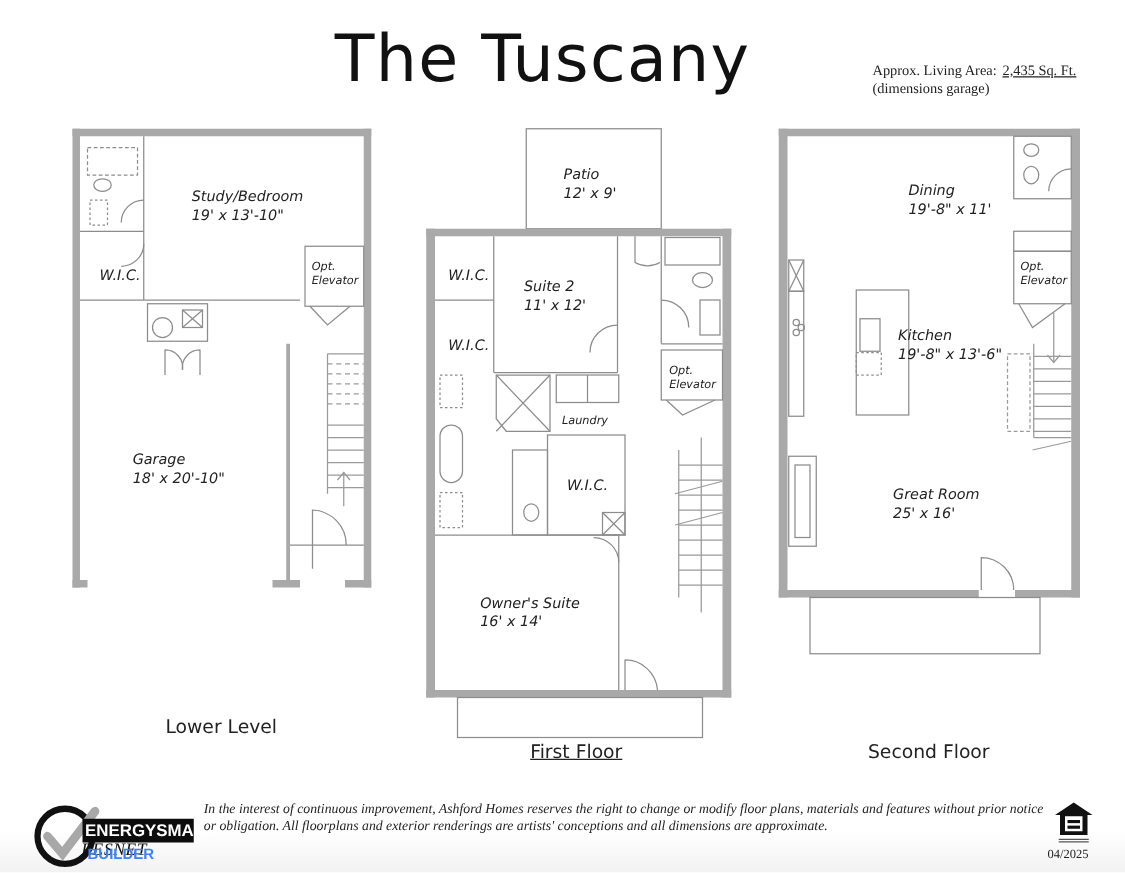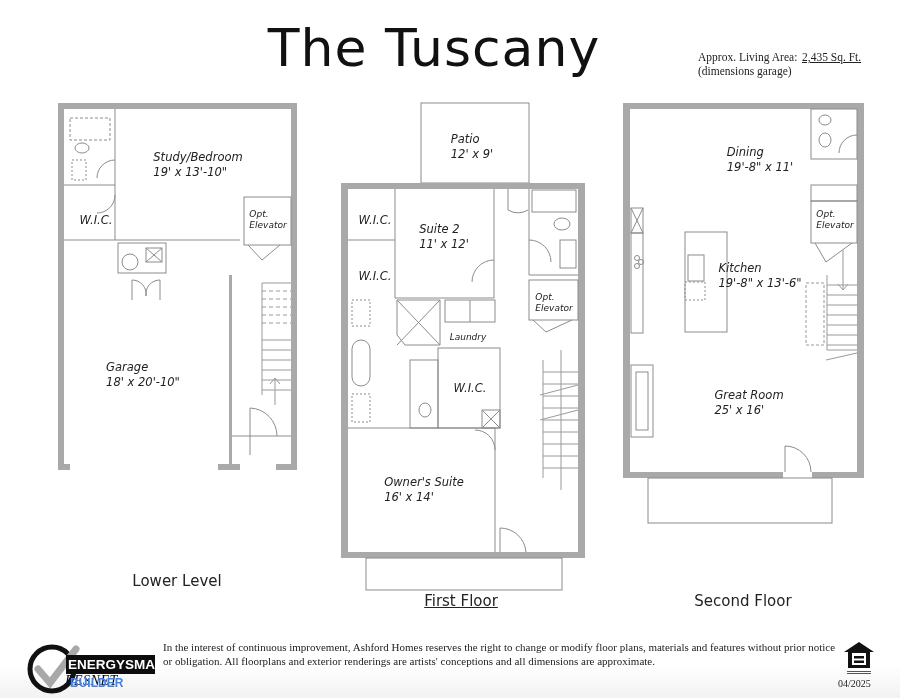--- a/index.html
+++ b/index.html
@@ -5,21 +5,21 @@
   html, body { margin:0; padding:0; background:#ffffff; }
   body { width:900px; height:698px; position:relative; overflow:hidden; font-family:"DejaVu Sans", sans-serif; color:#1a1a1a; }
   .abs { position:absolute; }
   .title { left:0; width:868px; top:18px; text-align:center; font-size:52px; font-weight:400; letter-spacing:1px; color:#111; font-family:"DejaVu Sans", sans-serif; }
   .area { left:698px; top:50px; font-family:"Liberation Serif", serif; font-size:11.5px; line-height:14px; color:#222; }
   .area .val { position:absolute; left:104px; top:0; white-space:nowrap;text-decoration:underline; }
   svg.plan { position:absolute; left:0; top:0; }
   .room { position:absolute; text-align:left; font-size:11.5px; line-height:15px; color:#222; white-space:nowrap; transform:translateX(-50%);font-style:italic; }
   .small { font-size:9px; line-height:11px; }
   .flabel { position:absolute; font-size:15px; color:#222; transform:translateX(-50%); white-space:nowrap; }
-  .footer-text { left:163px; top:640px; font-family:"Liberation Serif", serif; font-size:11px; line-height:14px; color:#222; width:680px; }
+  .footer-text { left:163px; top:640px; font-family:"Liberation Serif", serif; font-size:11px; line-height:14px; color:#222; width:680px;font-style:italic; }
   .footer-bg { left:0; top:665px; width:900px; height:33px; background:linear-gradient(#ffffff,#f2f2f2); }
   .date { left:838px; top:678px; font-family:"Liberation Serif", serif; font-size:10px; color:#222; }
   .logo-resnet { left:65px; top:673px; font-family:Liberation Serif, serif; font-style:italic; font-size:14px; color:#111; letter-spacing:0.5px; }
   .logo-bar { left:66px; top:655px; width:89px; height:19px; background:#0d0d0d; color:#fff; font-family:"Liberation Sans", sans-serif; font-weight:bold; font-size:13.5px; line-height:19px; padding-left:2px; box-sizing:border-box; }
   .logo-builder { left:70px; top:676px; font-family:"Liberation Sans", sans-serif; font-weight:bold; font-size:12px; color:#3b82f6; }
 </style>
 </head>
 <body>
 
 <div class="abs title">The Tuscany</div>

